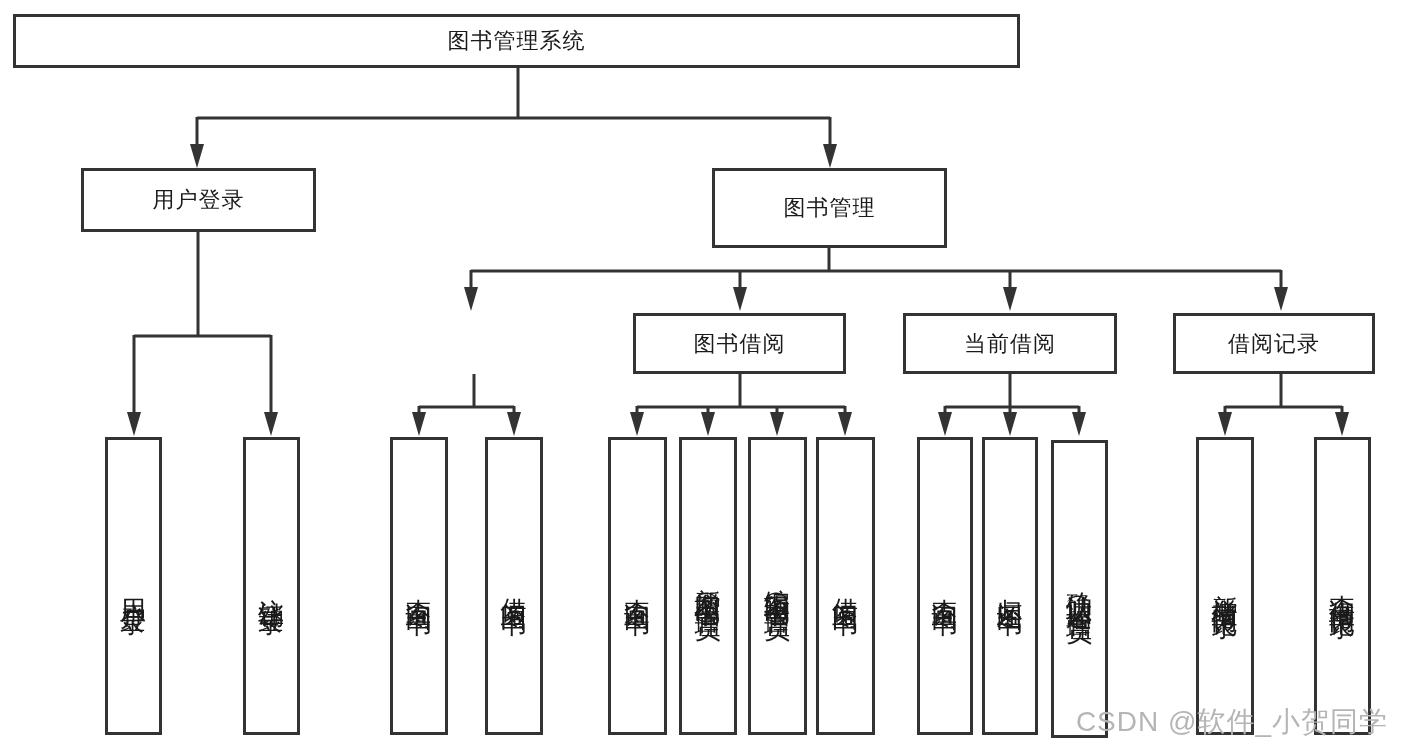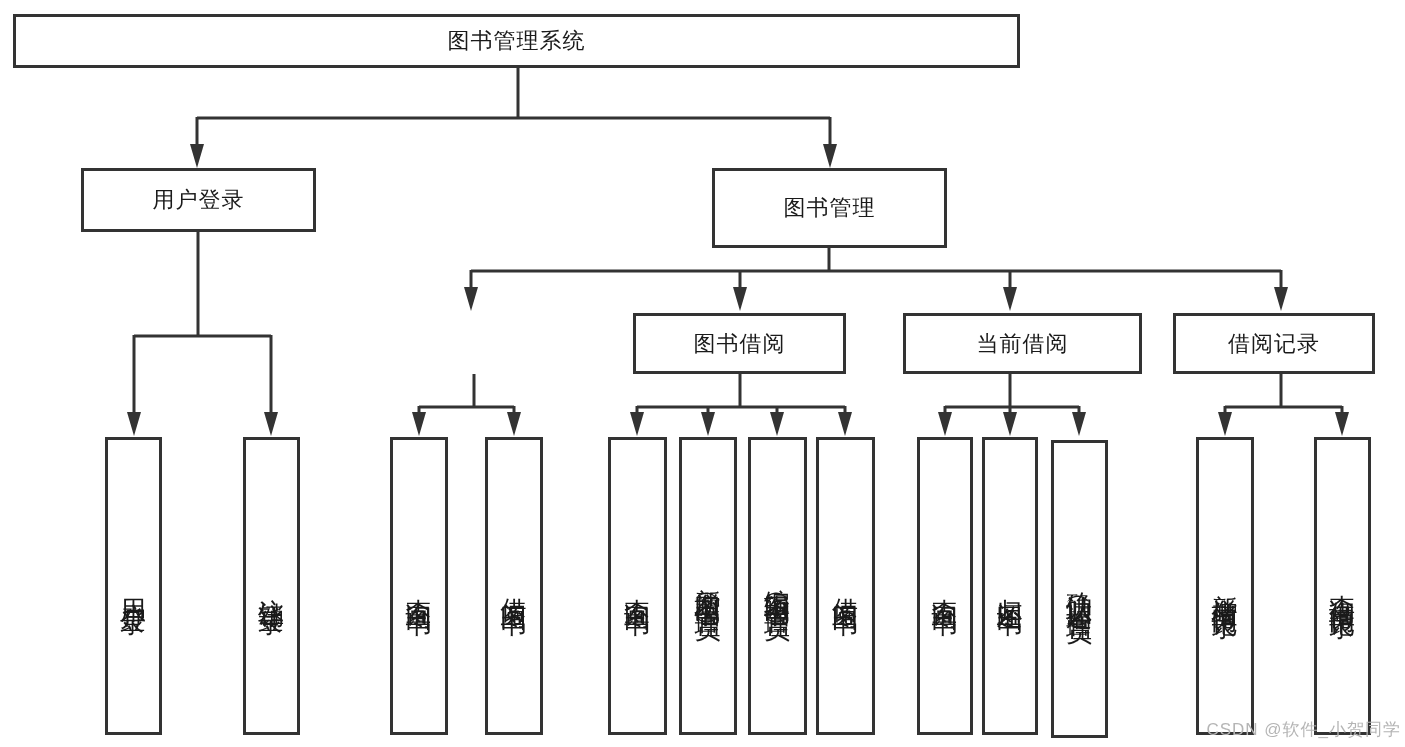--- a/index.html
+++ b/index.html
@@ -36,22 +36,22 @@
   .leaf .vlabel{
     writing-mode:vertical-rl;
     text-orientation:mixed;
     font-size:26px;
     letter-spacing:4px;
     line-height:1;
     color:var(--text);
   }
   .watermark{
     position:absolute;
-    right:4px;bottom:6px;
-    font-size:17px;
+    right:17px;bottom:6px;
+    font-size:28px;
     color:var(--watermark);
     letter-spacing:1px;
     white-space:nowrap;
   }
 </style>
 </head>
 <body>
 
 <div class="stage">
 
@@ -124,21 +124,21 @@
   <div class="node" style="left:81px;top:168px;width:235px;height:64px">
     <span class="hlabel">用户登录</span>
   </div>
   <div class="node" style="left:712px;top:168px;width:235px;height:80px">
     <span class="hlabel">图书管理</span>
   </div>
 
   <div class="node" style="left:633px;top:313px;width:213px;height:61px">
     <span class="hlabel">图书借阅</span>
   </div>
-  <div class="node" style="left:903px;top:313px;width:239px;height:61px">
+  <div class="node" style="left:903px;top:313px;width:214px;height:61px">
     <span class="hlabel">当前借阅</span>
   </div>
   <div class="node" style="left:1173px;top:313px;width:202px;height:61px">
     <span class="hlabel">借阅记录</span>
   </div>
 
   <div class="node leaf" style="left:105px;top:437px;width:57px;height:298px">
     <span class="vlabel">用户登录</span>
   </div>
   <div class="node leaf" style="left:243px;top:437px;width:57px;height:298px">

